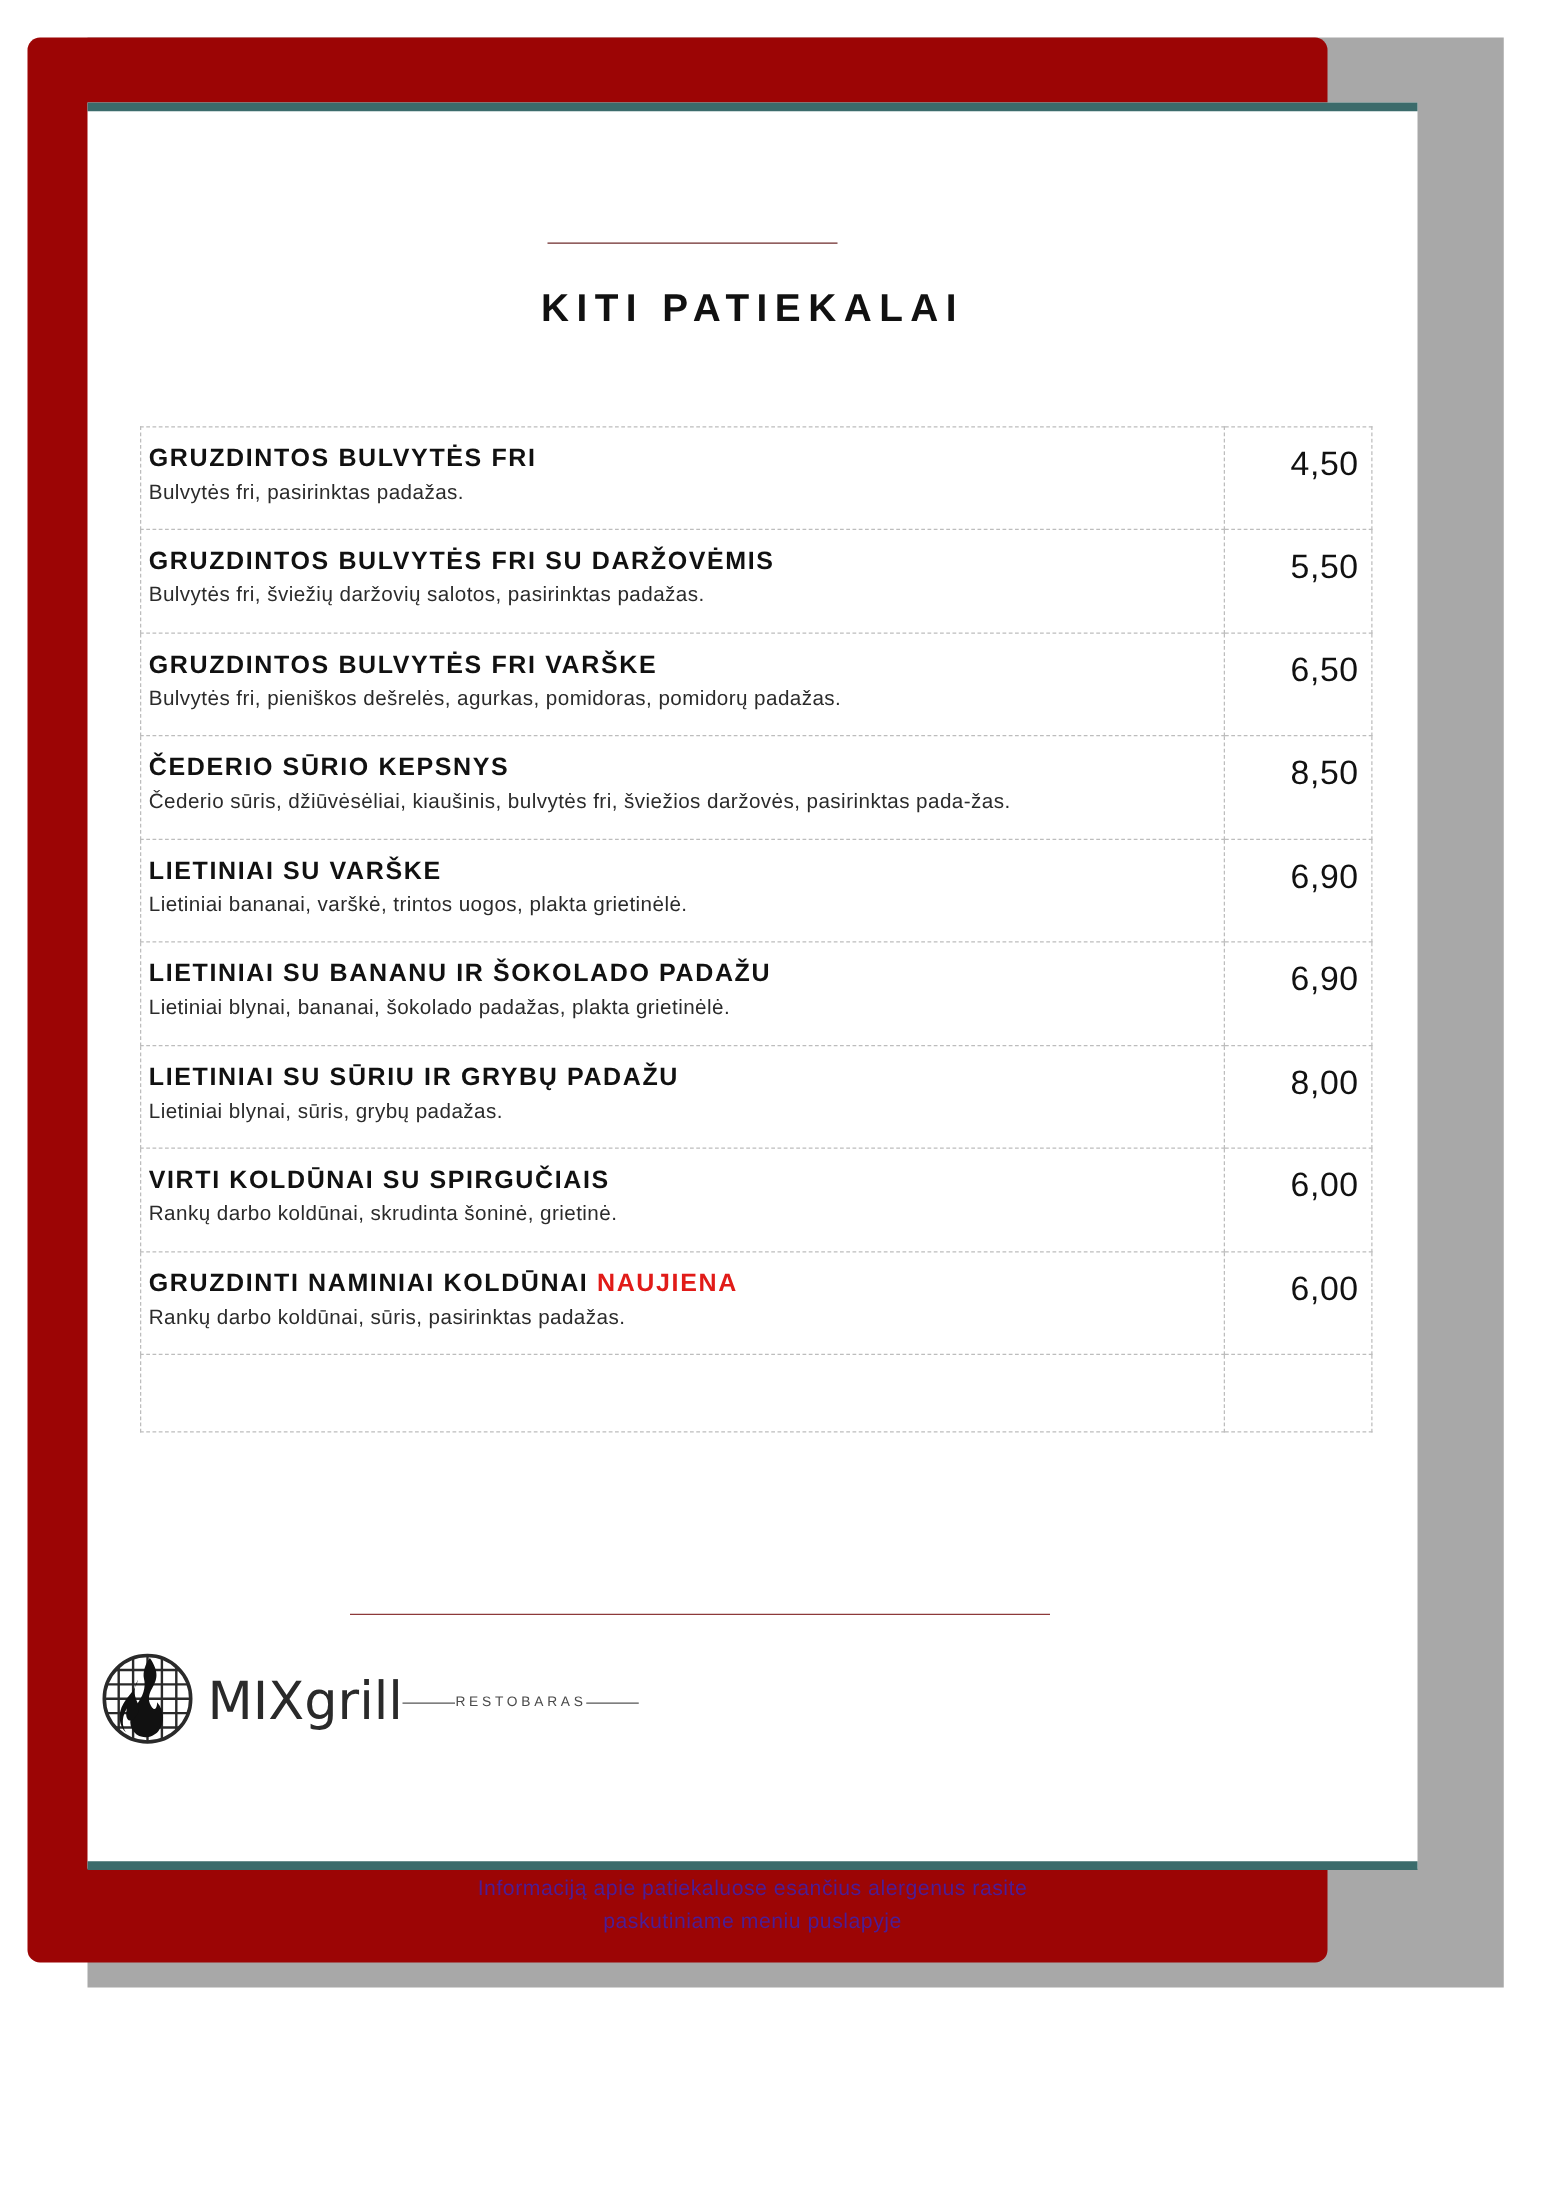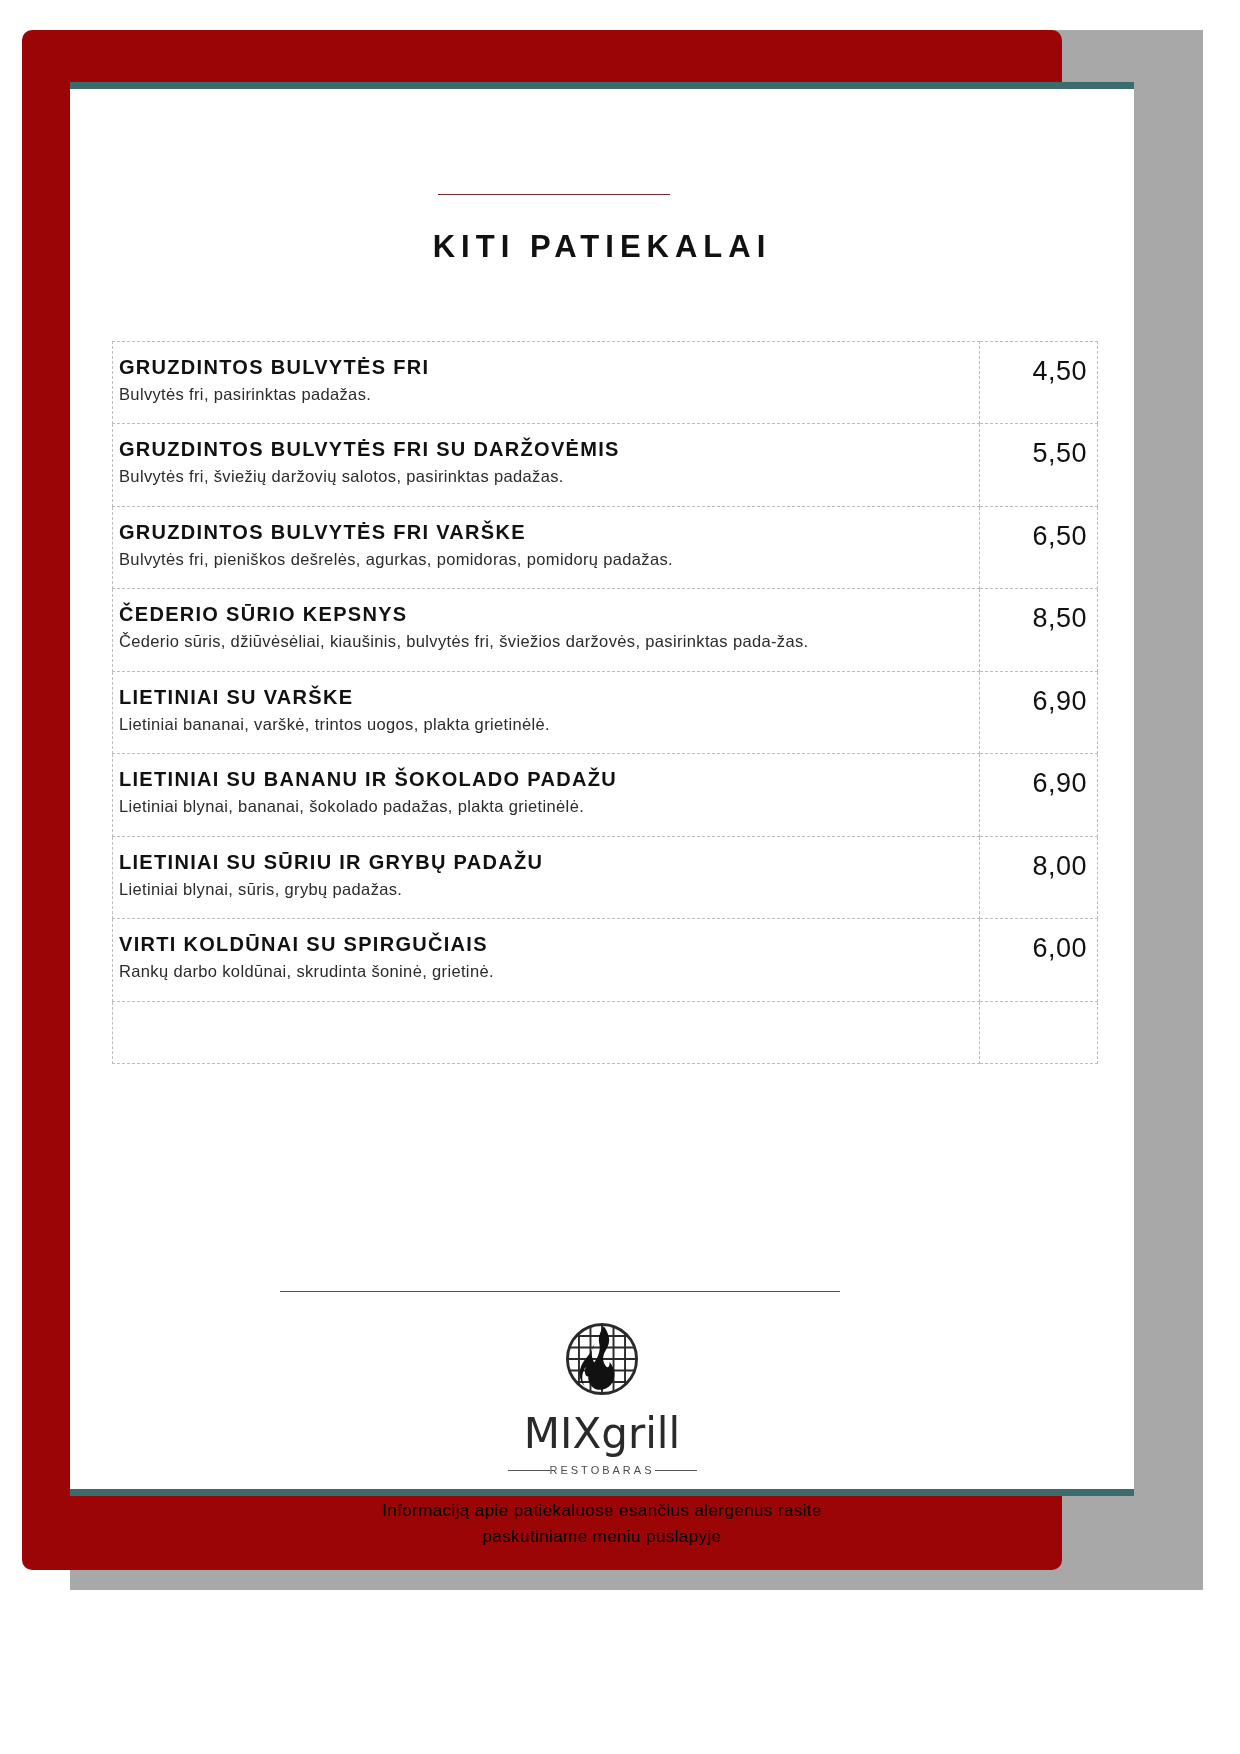--- a/index.html
+++ b/index.html
@@ -159,21 +159,21 @@
     height: 1px;
     background: #8d3a3a;
   }
 
   .logo-wrap {
     position: absolute;
     left: 0;
     top: 1222px;
     width: 1064px;
     display: flex;
-    flex-direction: column;
+    flex-direction: row;
     align-items: center;
   }
 
   .logo-mark { width: 96px; height: 96px; }
 
   .logo-word {
     margin-top: 2px;
     font-size: 42px;
     font-weight: 400;
     color: #2a2a2a;
@@ -194,21 +194,21 @@
     color: #4a4a4a;
   }
 
   
   .allergen {
     position: absolute;
     left: 70px;
     top: 1498px;
     width: 1064px;
     text-align: center;
-    color: #000000;
+    color: #4c1d95;
     font-size: 17px;
     line-height: 1.55;
     letter-spacing: 0.4px;
   }
 </style>
 </head>
 <body>
 
 <div class="page">
 
@@ -272,20 +272,27 @@
             <td>
               <div class="item-name">LIETINIAI SU SŪRIU IR GRYBŲ PADAŽU</div>
               <div class="item-desc">Lietiniai blynai, sūris, grybų padažas.</div>
             </td>
             <td class="price-cell">8,00</td>
           </tr>
           <tr>
             <td>
               <div class="item-name">VIRTI KOLDŪNAI SU SPIRGUČIAIS</div>
               <div class="item-desc">Rankų darbo koldūnai, skrudinta šoninė, grietinė.</div>
+            </td>
+            <td class="price-cell">6,00</td>
+          </tr>
+          <tr>
+            <td>
+              <div class="item-name">GRUZDINTI NAMINIAI KOLDŪNAI <span class="badge-new">NAUJIENA</span></div>
+              <div class="item-desc">Rankų darbo koldūnai, sūris, pasirinktas padažas.</div>
             </td>
             <td class="price-cell">6,00</td>
           </tr>
           <tr class="spacer-row">
             <td></td>
             <td class="price-cell"></td>
           </tr>
         </tbody>
     </table>
 

